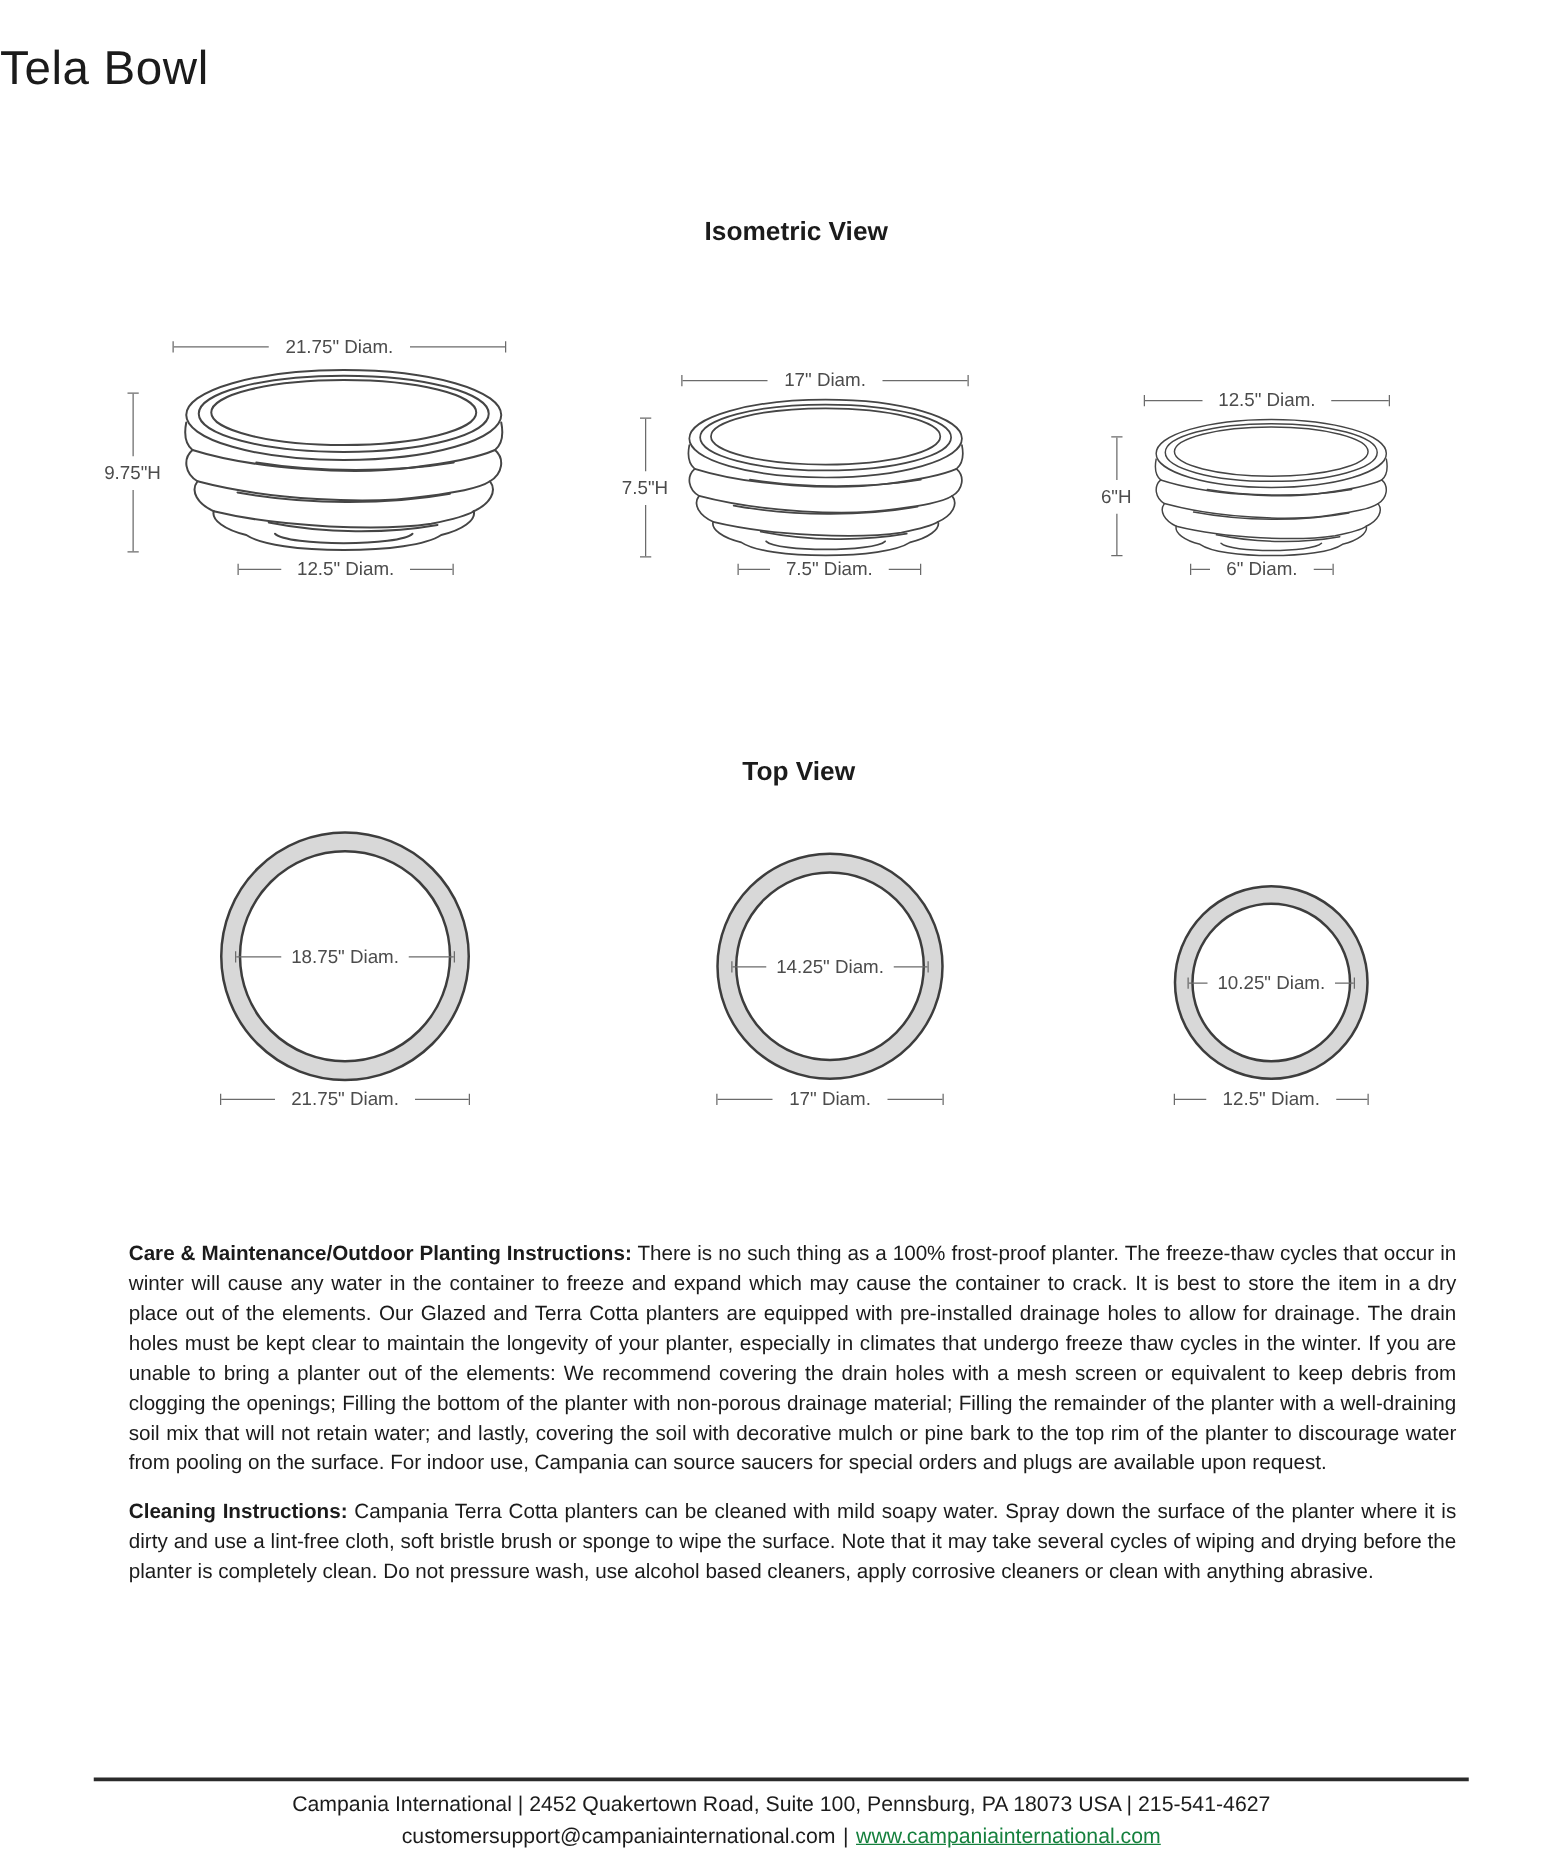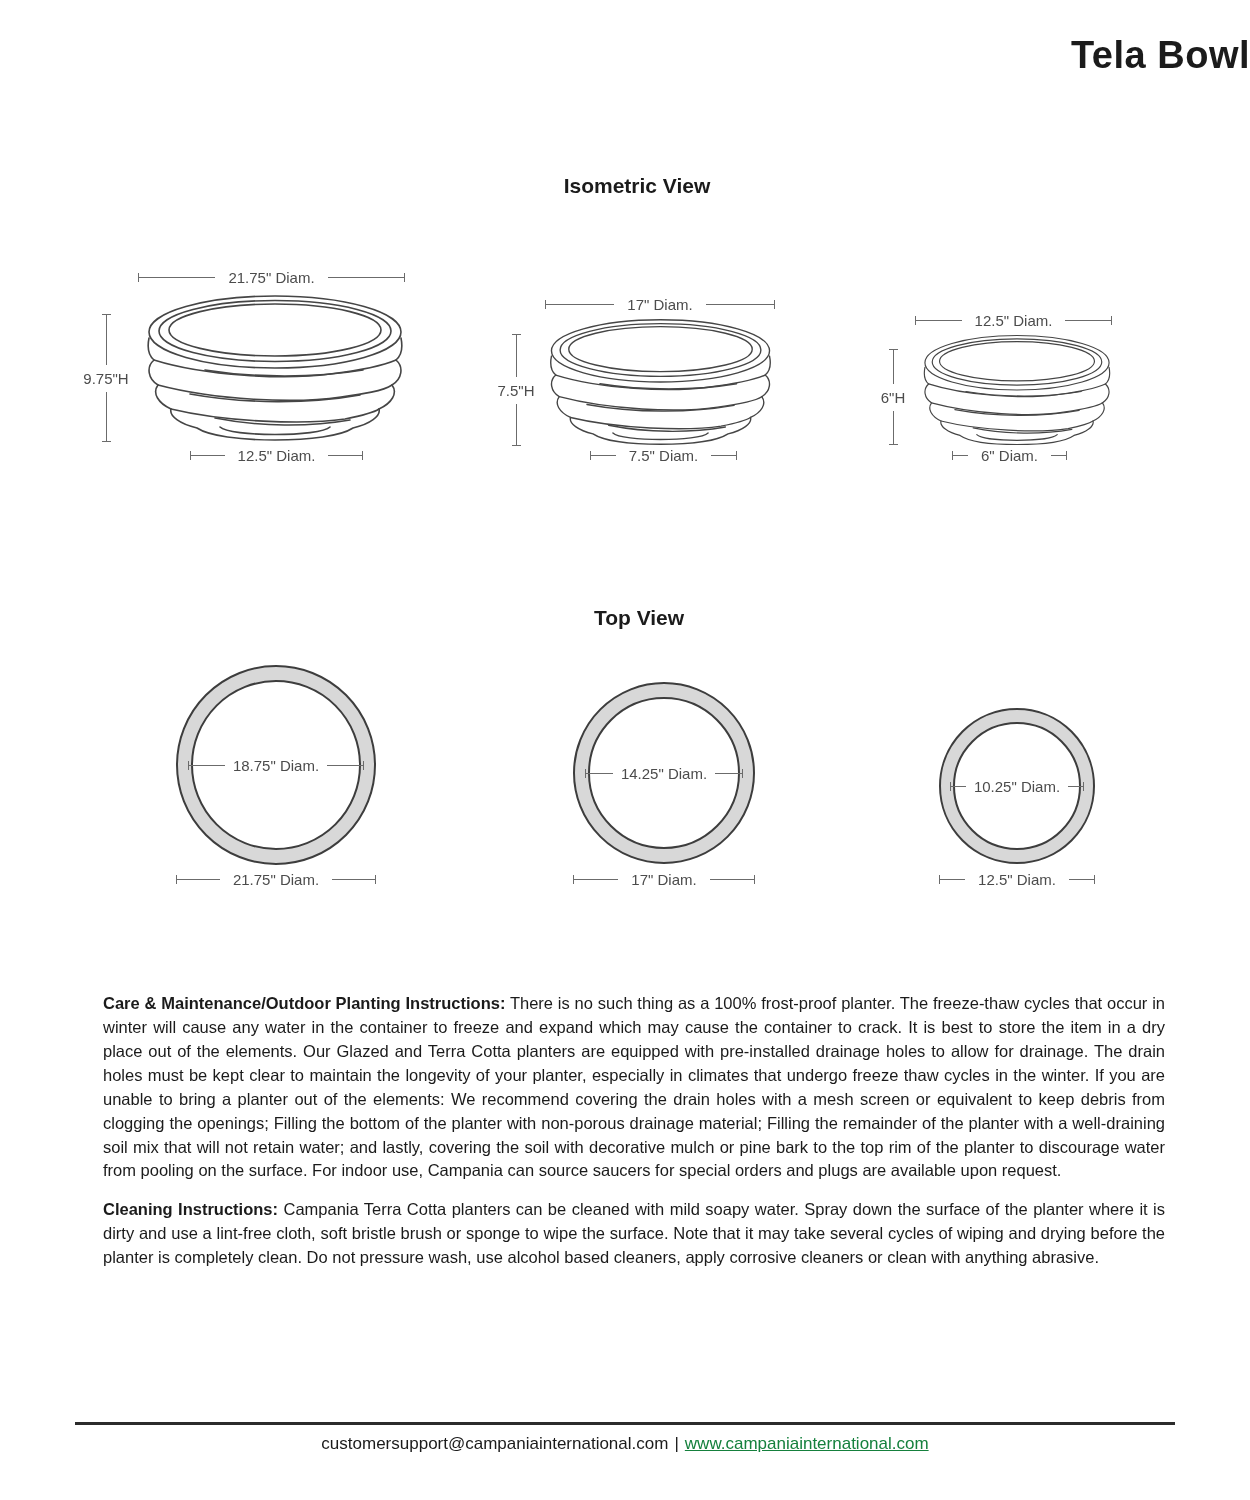--- a/index.html
+++ b/index.html
@@ -2,22 +2,22 @@
 <html><head>
 <meta charset="utf-8">
 <style>
   html,body { margin:0; padding:0; background:#ffffff; }
   .page {
     position:relative; width:1250px; height:1500px; background:#ffffff;
     font-family:"Liberation Sans", sans-serif; color:#1b1b1b; overflow:hidden;
   }
   
   .title {
-    position:absolute; top:34px; left:0; right:0; text-align:right;
-    font-size:38px; font-weight:700; letter-spacing:0.5px; margin:0;
+    position:absolute; top:34px; left:0; right:0; text-align:left;
+    font-size:38px; font-weight:400; letter-spacing:0.5px; margin:0;
   }
   .section-heading {
     position:absolute; left:0; right:0; text-align:center;
     font-size:21px; font-weight:700; margin:0;
   }
   .iso-heading { top:174px;padding-left:24px; }
   .top-heading { top:606px;padding-left:28px; }
 
   
   .dim-h { position:absolute; display:flex; align-items:center; height:16px;
@@ -246,18 +246,19 @@
       <span class="vtick"></span>
   </div>
 
   <div class="textblock">
     <p class="par-justified"><b>Care &amp; Maintenance/Outdoor Planting Instructions:</b><span> There is no such thing as a 100% frost-proof planter. The freeze-thaw cycles that occur in winter will cause any water in the container to freeze and expand which may cause the container to crack. It is best to store the item in a dry place out of the elements. Our Glazed and Terra Cotta planters are equipped with pre-installed drainage holes to allow for drainage. The drain holes must be kept clear to maintain the longevity of your planter, especially in climates that undergo freeze thaw cycles in the winter. If you are unable to bring a planter out of the elements: We recommend covering the drain holes with a mesh screen or equivalent to keep debris from clogging the openings; Filling the bottom of the planter with non-porous drainage material; Filling the remainder of the planter with a well-draining soil mix that will not retain water; and lastly, covering the soil with decorative mulch or pine bark to the top rim of the planter to discourage water from pooling on the surface. For indoor use, Campania can source saucers for special orders and plugs are available upon request.</span></p>
     <p class="par-justified"><b>Cleaning Instructions:</b><span> Campania Terra Cotta planters can be cleaned with mild soapy water. Spray down the surface of the planter where it is dirty and use a lint-free cloth, soft bristle brush or sponge to wipe the surface. Note that it may take several cycles of wiping and drying before the planter is completely clean. Do not pressure wash, use alcohol based cleaners, apply corrosive cleaners or clean with anything abrasive.</span></p>
   </div>
 
   <div class="footer-rule"></div>
   <div class="footer">
+    <div>Campania International | 2452 Quakertown Road, Suite 100, Pennsburg, PA 18073 USA | 215-541-4627</div>
     <div>
       <span>customersupport@campaniainternational.com</span><span class="sep">|</span><a class="site-link">www.campaniainternational.com</a>
     </div>
   </div>
 
 </div>
 
 </body></html>

